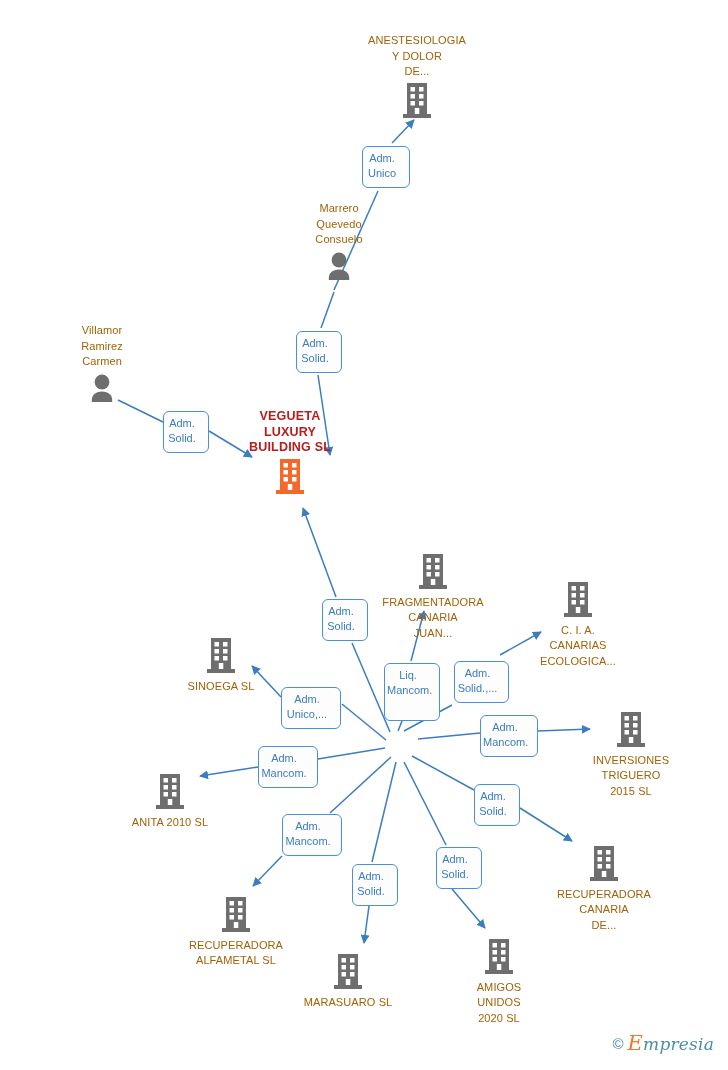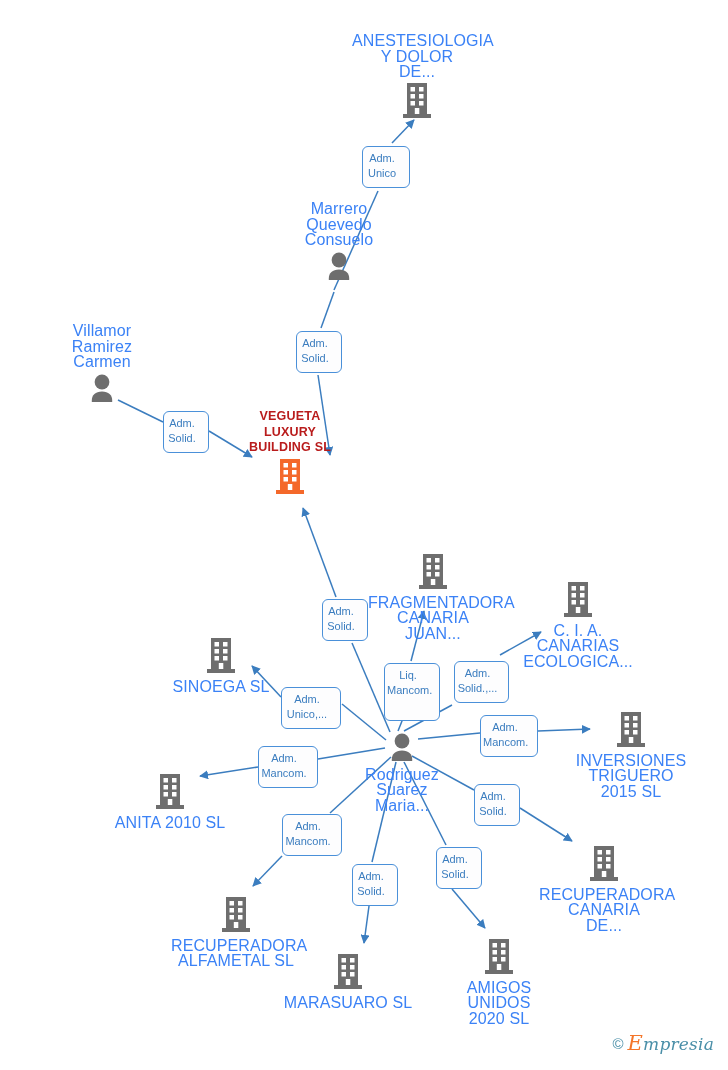--- a/index.html
+++ b/index.html
@@ -28,22 +28,22 @@
     margin-left:-65px;
     text-align:center;
     line-height:15.5px;
   }
   .node .ico{
     display:block;
     margin:0 auto;
   }
   .node .nlabel{
     display:block;
-    font-size:16px;
-    color:#3b82f6;
+    font-size:11px;
+    color:#a16207;
     letter-spacing:.1px;
     white-space:pre-line;
   }
   .node.company .nlabel{ margin-top:1px; }
   .node.person  .nlabel{ margin-top:1px; }
   .node.label-above .nlabel{ margin:0 0 2px 0; }
   .node.focus .nlabel{
     color:#b91c1c;
     font-weight:bold;
     font-size:12.5px;
@@ -330,33 +330,20 @@
             <rect x="19" y="19" width="4.5" height="4.5"></rect>
         <rect x="14.8" y="26" width="4.5" height="6"></rect>
       </g>
         </svg>
     </span>
     <span class="nlabel">INVERSIONES
 TRIGUERO
 2015  SL</span>
   </div>
 
-  <div class="node person" style="left:402px;top:731px;">
-    <span class="ico">
-      <svg width="32" height="32" viewBox="0 0 32 32">
-          <g fill="#6e6e6e">
-        <circle cx="16" cy="10" r="7.4"></circle>
-        <path d="M16 19.5c-6.6 0-10.2 4-10.2 8.6 0 1 0 1.9 0 1.9h20.4s0-.9 0-1.9c0-4.6-3.6-8.6-10.2-8.6z"></path>
-      </g>
-        </svg>
-    </span>
-    <span class="nlabel">Rodriguez
-Suarez
-Maria...</span>
-  </div>
 
   <div class="node company" style="left:170px;top:773px;">
     <span class="ico">
       <svg width="34" height="38" viewBox="0 0 34 38">
           <g fill="#6e6e6e">
         <rect x="7" y="1" width="20" height="31"></rect>
         <rect x="3" y="32" width="28" height="4"></rect>
       </g>
           <g fill="#ffffff">
         <rect x="10.5" y="5" width="4.5" height="4.5"></rect>

